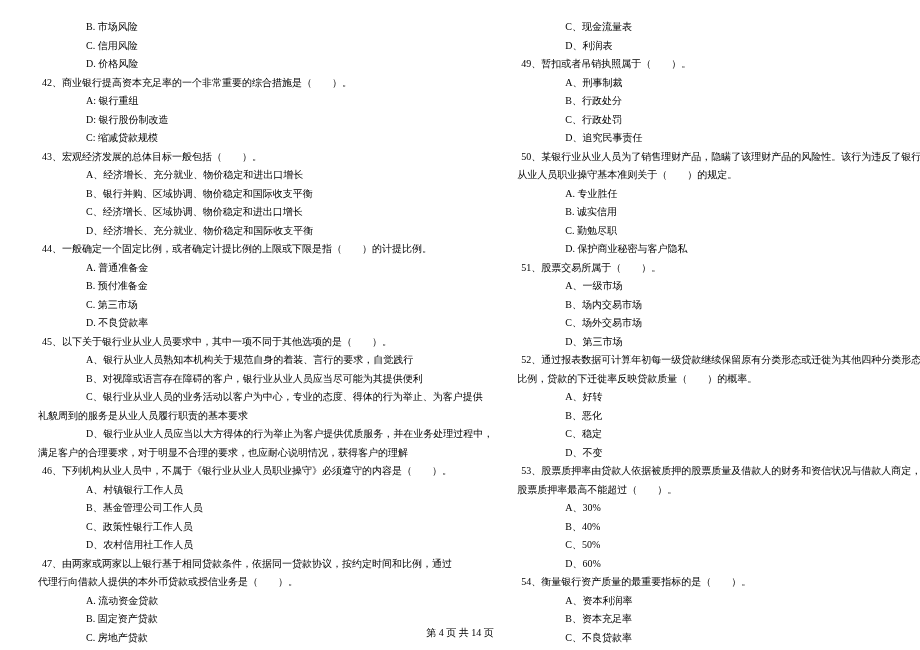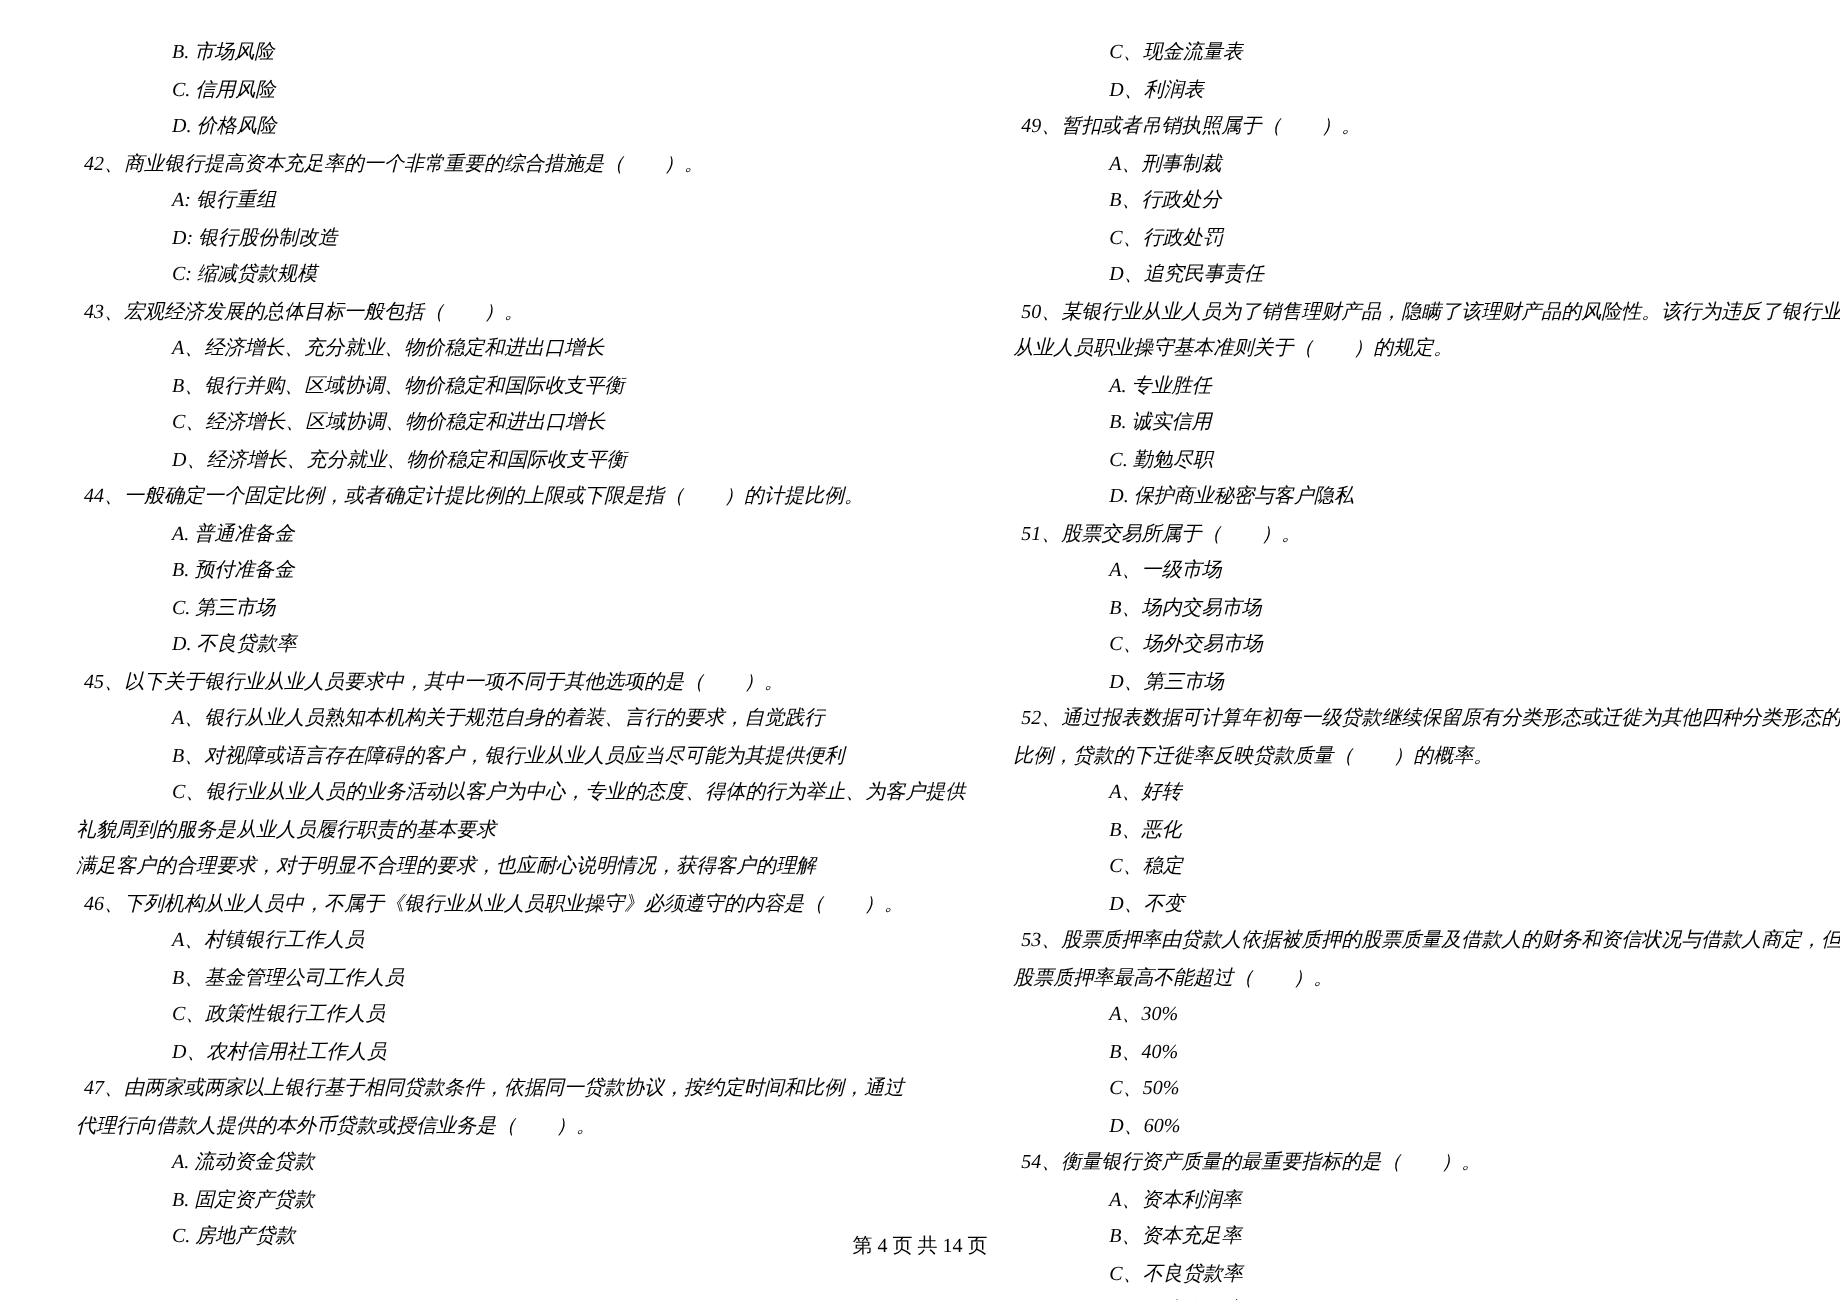--- a/index.html
+++ b/index.html
@@ -10,33 +10,32 @@
       font-family: "SimSun", "宋体", serif;
       font-size: 10px;
       color: #000;
       position: relative;
       padding: 18px 38px 30px 38px;
     }
     .columns {
       display: flex;
       gap: 24px;
       height: 594px;
-      font-style: italic;
     }
     .col {
       flex: 1;
       line-height: 1.85;
     }
     .line { white-space: nowrap; }
     .opt { padding-left: 48px; }
     .q { padding-left: 16px; text-indent: -16px; margin-left: 4px; }
     .cont { padding-left: 0; }
     .footer {
       position: absolute;
-      bottom: 20px;
+      bottom: 10px;
       width: 100%;
       left: 0;
       text-align: center;
       font-size: 10px;
     }
   </style>
 </head>
 <body>
 
 <div class="columns">
@@ -56,20 +55,21 @@
       <div class="line q">44、一般确定一个固定比例，或者确定计提比例的上限或下限是指（　　）的计提比例。</div>
       <div class="line opt">A. 普通准备金</div>
       <div class="line opt">B. 预付准备金</div>
       <div class="line opt">C. 第三市场</div>
       <div class="line opt">D. 不良贷款率</div>
       <div class="line q">45、以下关于银行业从业人员要求中，其中一项不同于其他选项的是（　　）。</div>
       <div class="line opt">A、银行从业人员熟知本机构关于规范自身的着装、言行的要求，自觉践行</div>
       <div class="line opt">B、对视障或语言存在障碍的客户，银行业从业人员应当尽可能为其提供便利</div>
       <div class="line opt">C、银行业从业人员的业务活动以客户为中心，专业的态度、得体的行为举止、为客户提供</div>
       <div class="line cont">礼貌周到的服务是从业人员履行职责的基本要求</div>
+      <div class="line opt">D、银行业从业人员应当以大方得体的行为举止为客户提供优质服务，并在业务处理过程中，</div>
       <div class="line cont">满足客户的合理要求，对于明显不合理的要求，也应耐心说明情况，获得客户的理解</div>
       <div class="line q">46、下列机构从业人员中，不属于《银行业从业人员职业操守》必须遵守的内容是（　　）。</div>
       <div class="line opt">A、村镇银行工作人员</div>
       <div class="line opt">B、基金管理公司工作人员</div>
       <div class="line opt">C、政策性银行工作人员</div>
       <div class="line opt">D、农村信用社工作人员</div>
       <div class="line q">47、由两家或两家以上银行基于相同贷款条件，依据同一贷款协议，按约定时间和比例，通过</div>
       <div class="line cont">代理行向借款人提供的本外币贷款或授信业务是（　　）。</div>
       <div class="line opt">A. 流动资金贷款</div>
       <div class="line opt">B. 固定资产贷款</div>

